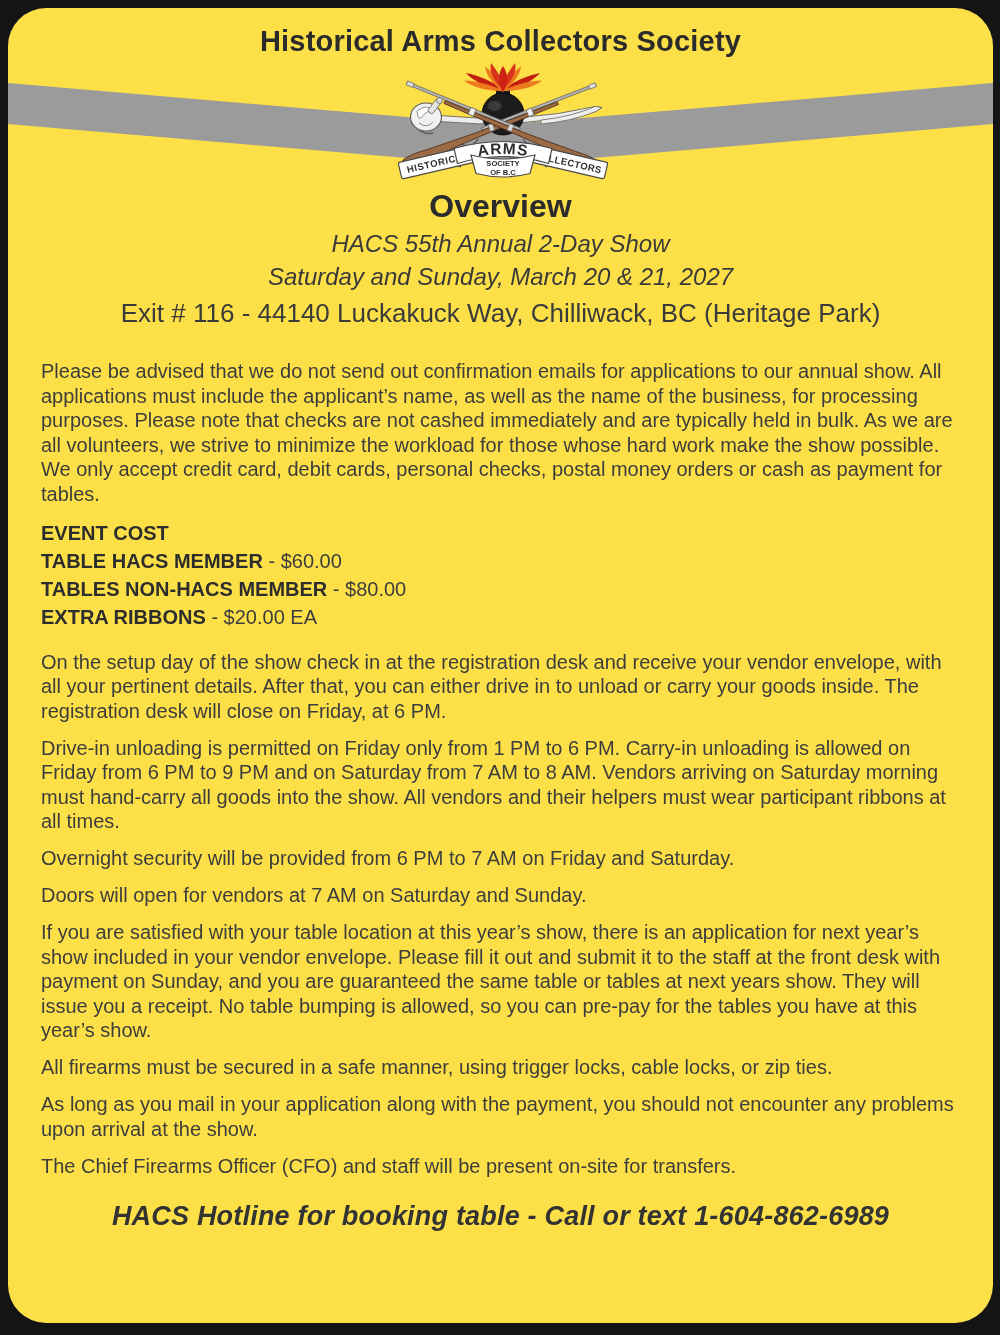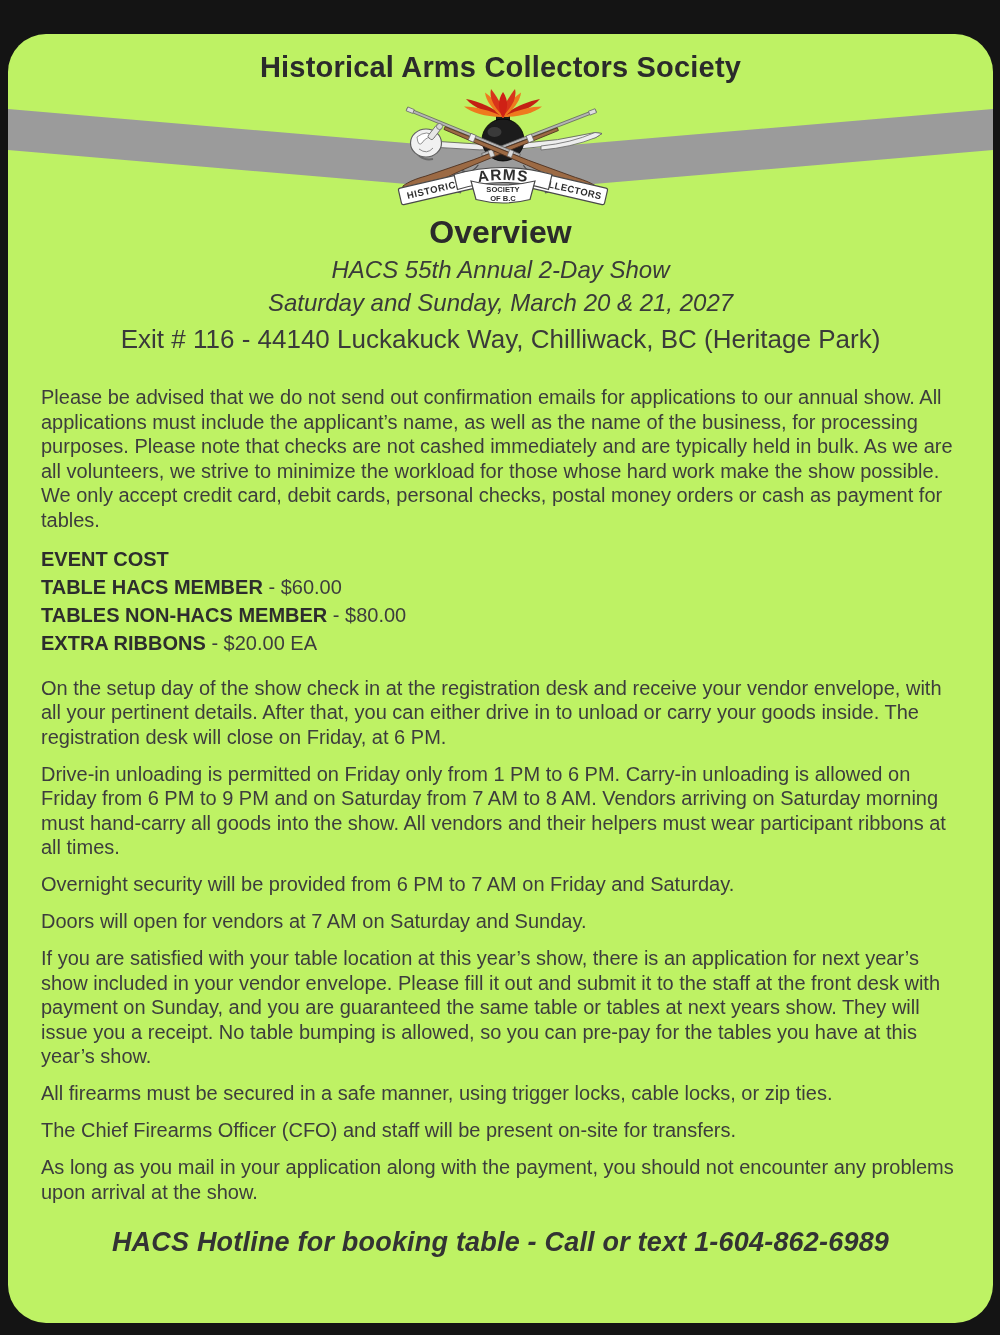--- a/index.html
+++ b/index.html
@@ -5,24 +5,23 @@
   html,body{margin:0;padding:0;}
   body{
     width:1000px;height:1335px;
     background:#141414;
     font-family:"Liberation Sans", sans-serif;
     position:relative;
   }
   .card{
     position:absolute;
     left:8px; top:8px; right:7px; bottom:12px;
-    background:#bef264;
+    background:#fde047;
     border-radius:38px;
     overflow:hidden;
-    margin-top:26px;
   }
   .chevron{
     position:absolute;
     left:0; top:67px; width:100%; height:92px;
     background:#9b9b9b;
     clip-path:polygon(0 8px,50% 50px,100% 8px,100% 49px,50% 91px,0 49px);
     z-index:0;
   }
   .content{position:relative; z-index:1;}
   .title{
@@ -179,19 +178,19 @@
         <div class="ev-line"><b>TABLES NON-HACS MEMBER</b><span> - $80.00</span></div>
         <div class="ev-line"><b>EXTRA RIBBONS</b><span> - $20.00 EA</span></div>
       </div>
 
       <p>On the setup day of the show check in at the registration desk and receive your vendor envelope, with all your pertinent details. After that, you can either drive in to unload or carry your goods inside. The registration desk will close on Friday, at 6 PM.</p>
       <p>Drive-in unloading is permitted on Friday only from 1 PM to 6 PM. Carry-in unloading is allowed on Friday from 6 PM to 9 PM and on Saturday from 7 AM to 8 AM. Vendors arriving on Saturday morning must hand-carry all goods into the show. All vendors and their helpers must wear participant ribbons at all times.</p>
       <p>Overnight security will be provided from 6 PM to 7 AM on Friday and Saturday.</p>
       <p>Doors will open for vendors at 7 AM on Saturday and Sunday.</p>
       <p>If you are satisfied with your table location at this year’s show, there is an application for next year’s show included in your vendor envelope. Please fill it out and submit it to the staff at the front desk with payment on Sunday, and you are guaranteed the same table or tables at next years show. They will issue you a receipt. No table bumping is allowed, so you can pre-pay for the tables you have at this year’s show.</p>
       <p>All firearms must be secured in a safe manner, using trigger locks, cable locks, or zip ties.</p>
+      <p>As long as you mail in your application along with the payment, you should not encounter any problems upon arrival at the show.</p>
       <p>The Chief Firearms Officer (CFO) and staff will be present on-site for transfers.</p>
-      <p>As long as you mail in your application along with the payment, you should not encounter any problems upon arrival at the show.</p>
     </div>
 
     <div class="footer">HACS Hotline for booking table - Call or text 1-604-862-6989</div>
   </div>
 </div>
 
 </body></html>

